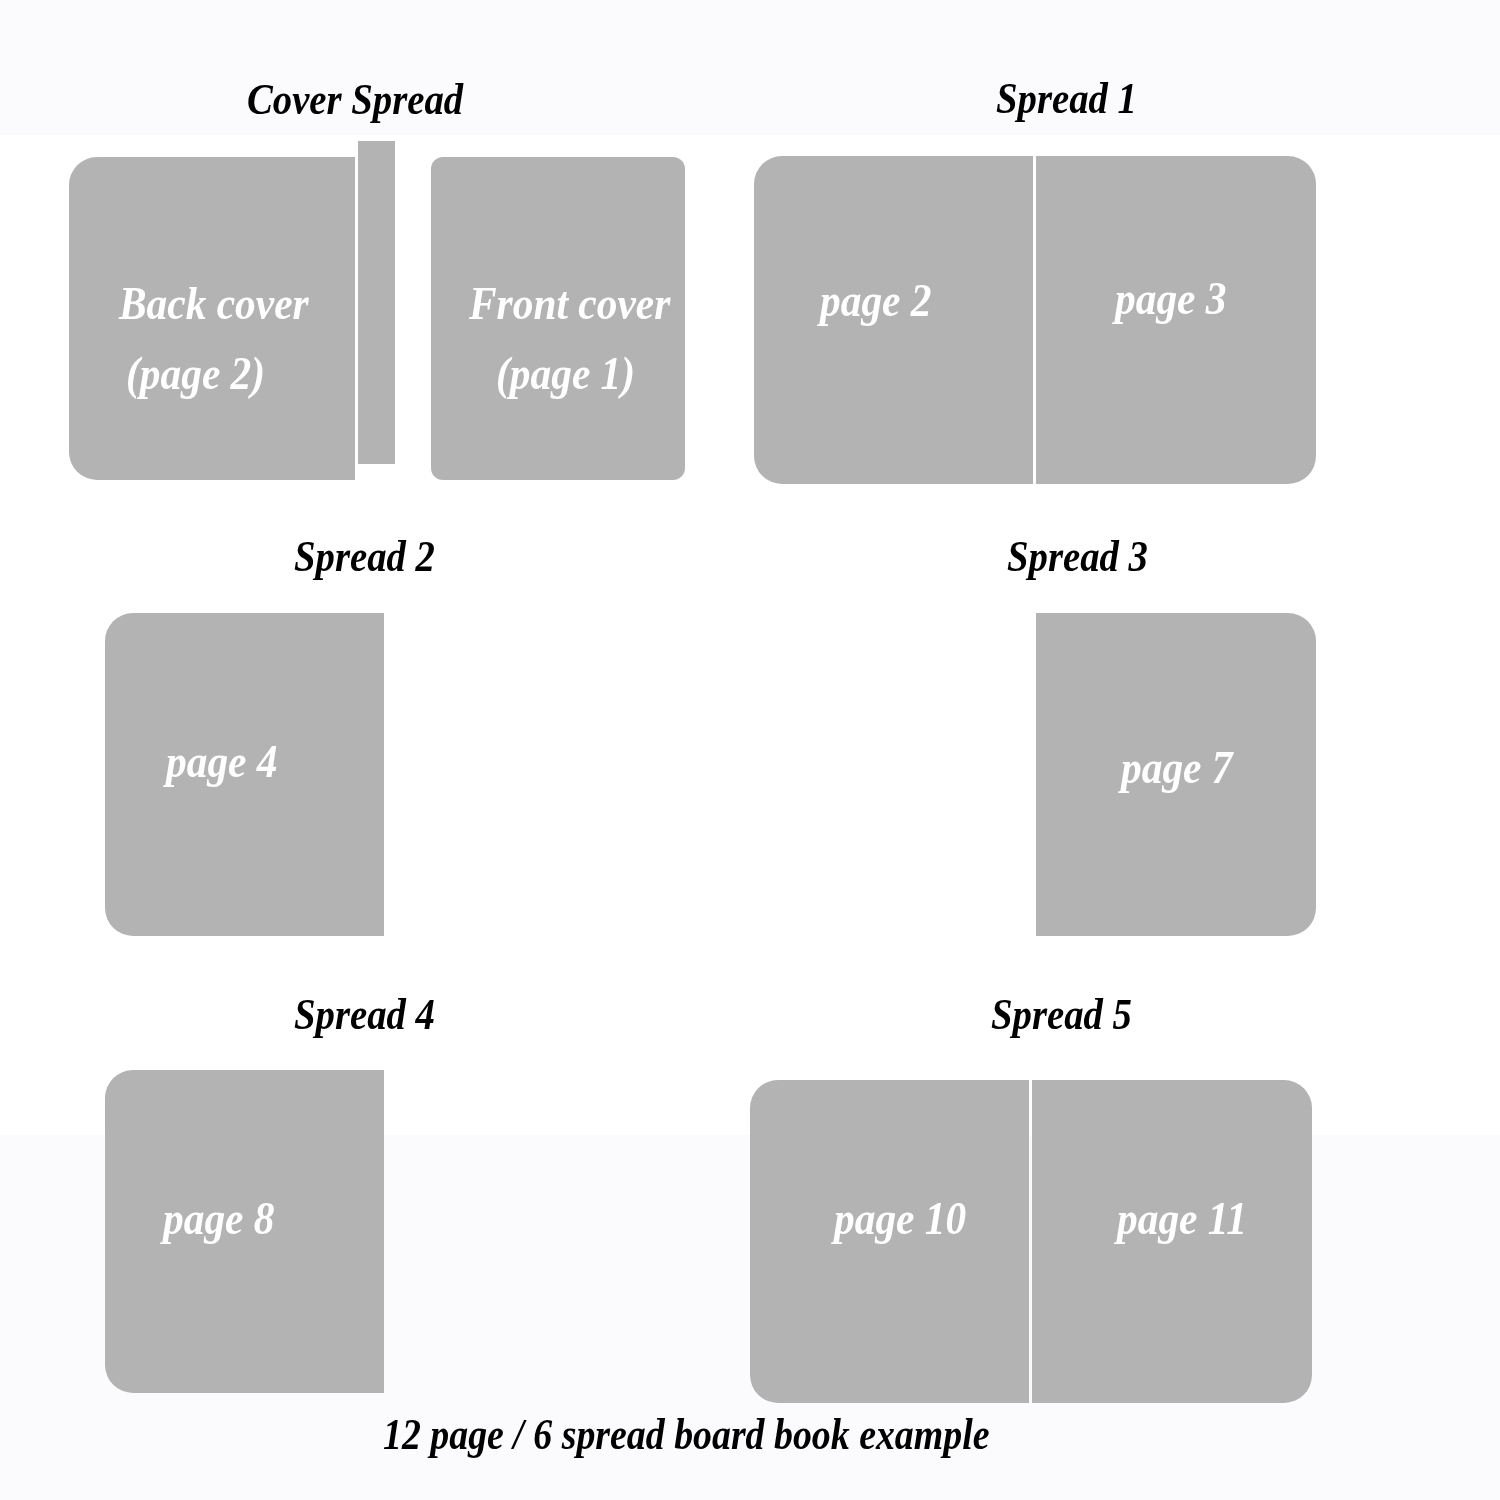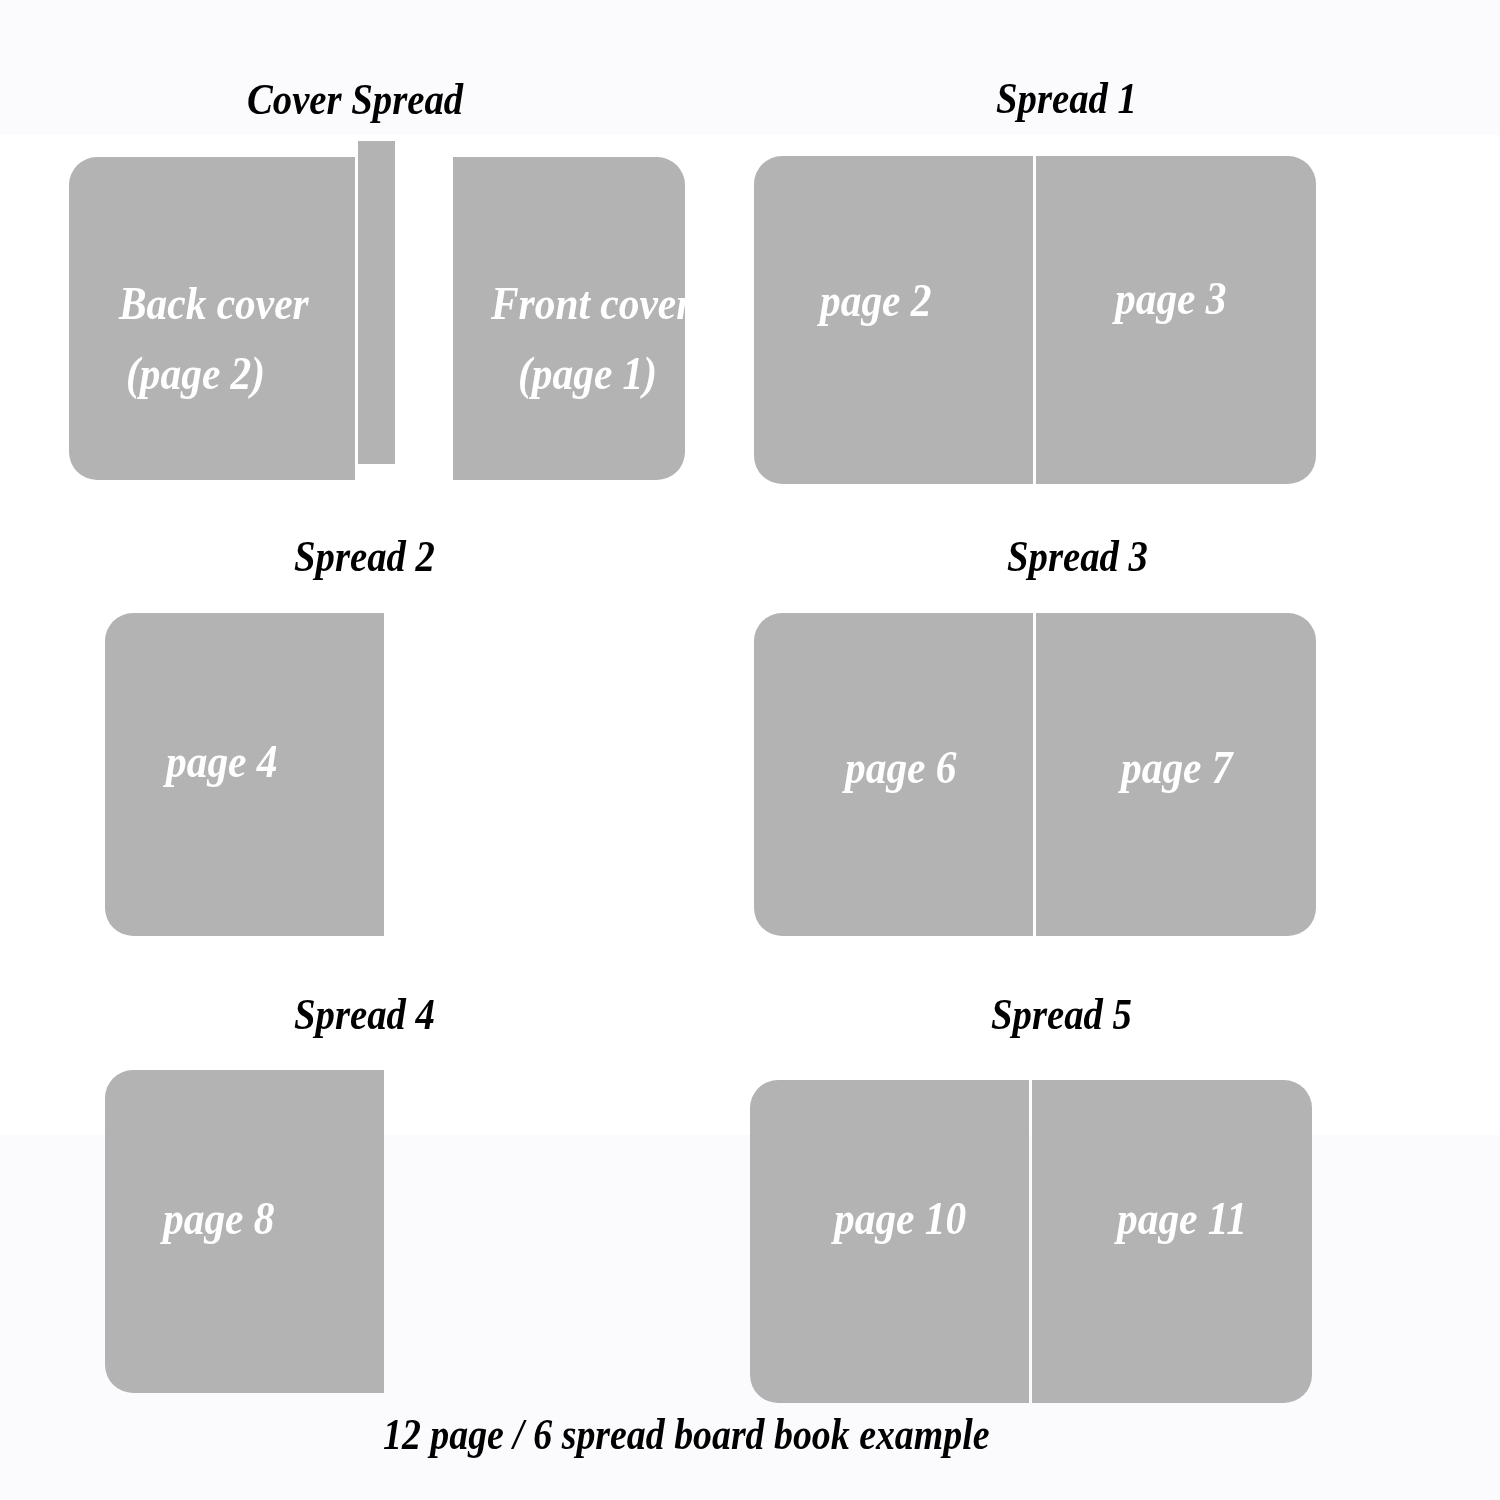--- a/index.html
+++ b/index.html
@@ -45,21 +45,21 @@
 <div class="band-top"></div>
 <div class="band-bottom"></div>
 
 <h2 class="title" style="left:247px; top:78px;">Cover  Spread</h2>
 <div class="spread" style="left:69px; top:141px; width:616px; height:323px;">
   <div class="page left" style="width:286px;">
     <span class="page-label" style="left:50px; top:112px;">Back cover</span>
     <span class="page-label" style="left:57px; top:182px;">(page 2)</span>
   </div>
   <div class="spine" style="left:289px; width:37px;"></div>
-  <div class="page right" style="width:232px;">
+  <div class="page right" style="width:254px;border-radius:12px;">
     <span class="page-label" style="left:38px; top:112px;">Front cover</span>
     <span class="page-label" style="left:65px; top:182px;">(page 1)</span>
   </div>
 </div>
 
 <h2 class="title" style="left:996px; top:77px;">Spread 1</h2>
 <div class="spread" style="left:754px; top:140px; width:562px; height:328px;">
   <div class="page left" style="width:279px;">
     <span class="page-label" style="left:66px; top:110px;">page 2</span>
   </div>
@@ -70,23 +70,20 @@
 
 <h2 class="title" style="left:294px; top:535px;">Spread 2</h2>
 <div class="spread" style="left:105px; top:597px; width:562px; height:323px;">
   <div class="page left" style="width:279px;text-decoration:underline;">
     <span class="page-label" style="left:61px; top:114px;">page 4</span>
   </div>
 </div>
 
 <h2 class="title" style="left:1007px; top:535px;">Spread 3</h2>
 <div class="spread" style="left:754px; top:597px; width:562px; height:323px;">
-  <div class="page left" style="width:279px;">
-    <span class="page-label" style="left:91px; top:120px;">page 6</span>
-  </div>
   <div class="page right" style="width:280px;">
     <span class="page-label" style="left:85px; top:120px;">page 7</span>
   </div>
 </div>
 
 <h2 class="title" style="left:294px; top:993px;">Spread 4</h2>
 <div class="spread" style="left:105px; top:1054px; width:562px; height:323px;">
   <div class="page left" style="width:279px;text-decoration:underline;">
     <span class="page-label" style="left:58px; top:114px;">page 8</span>
   </div>

